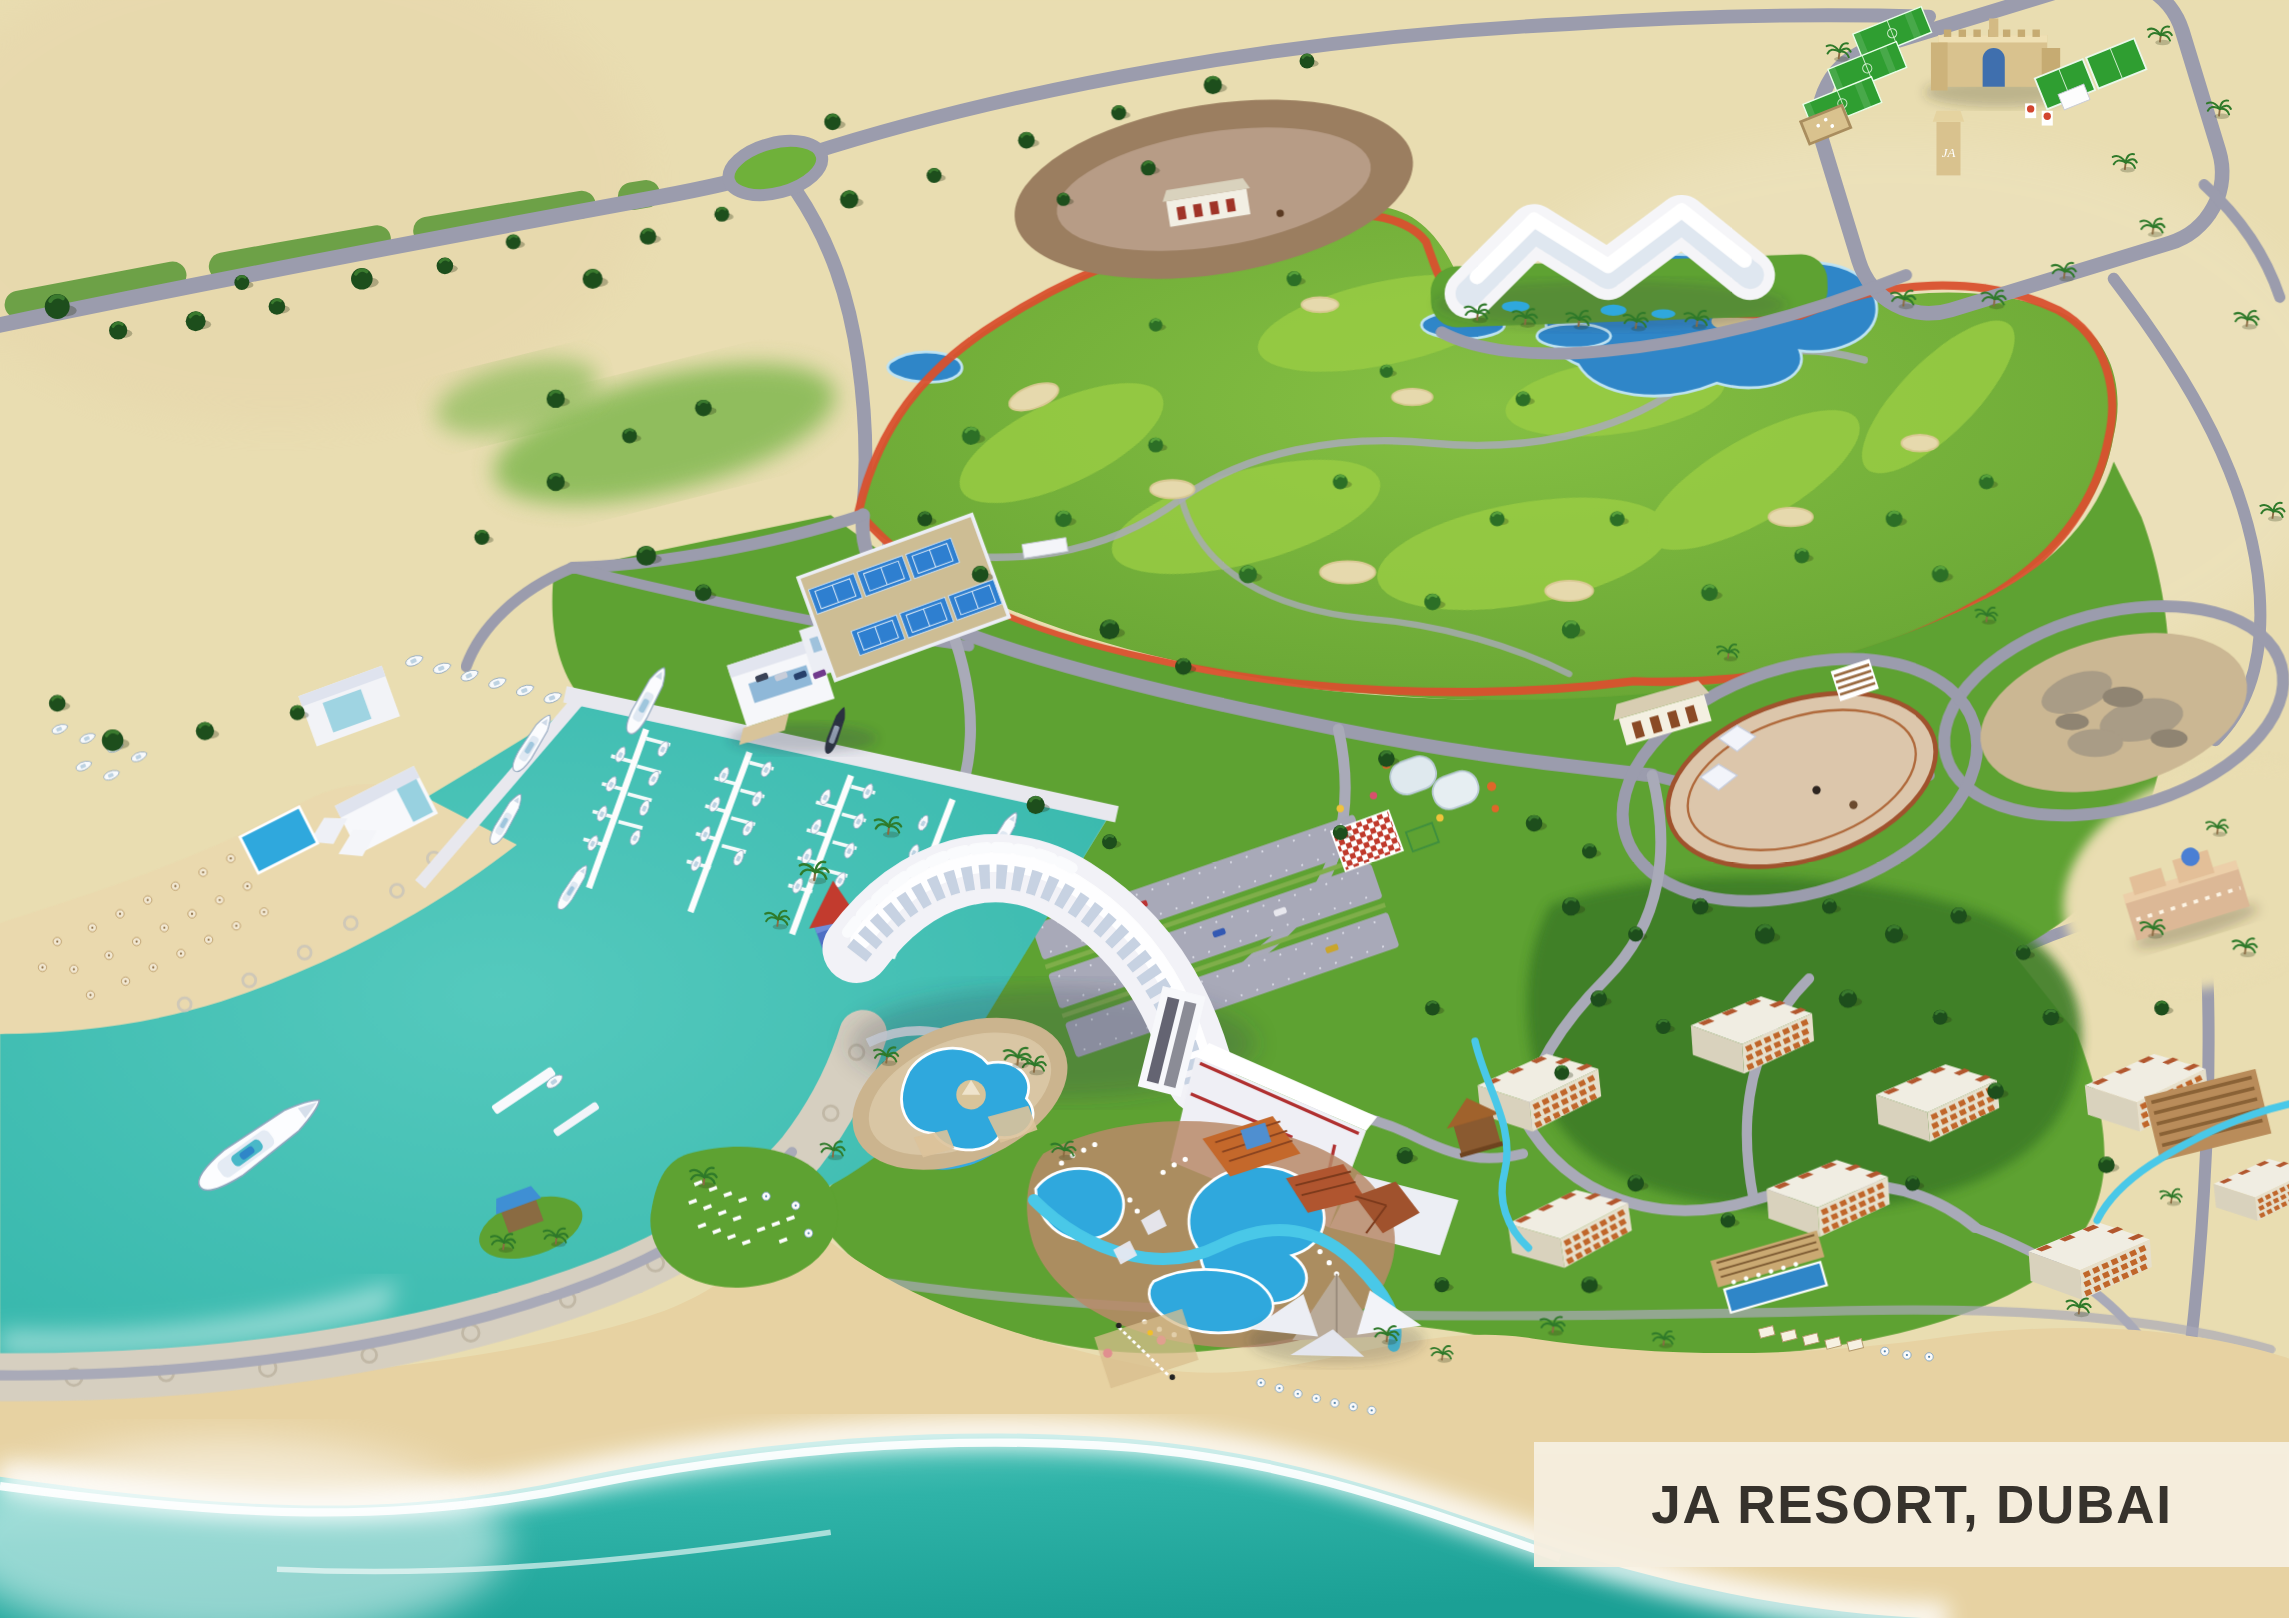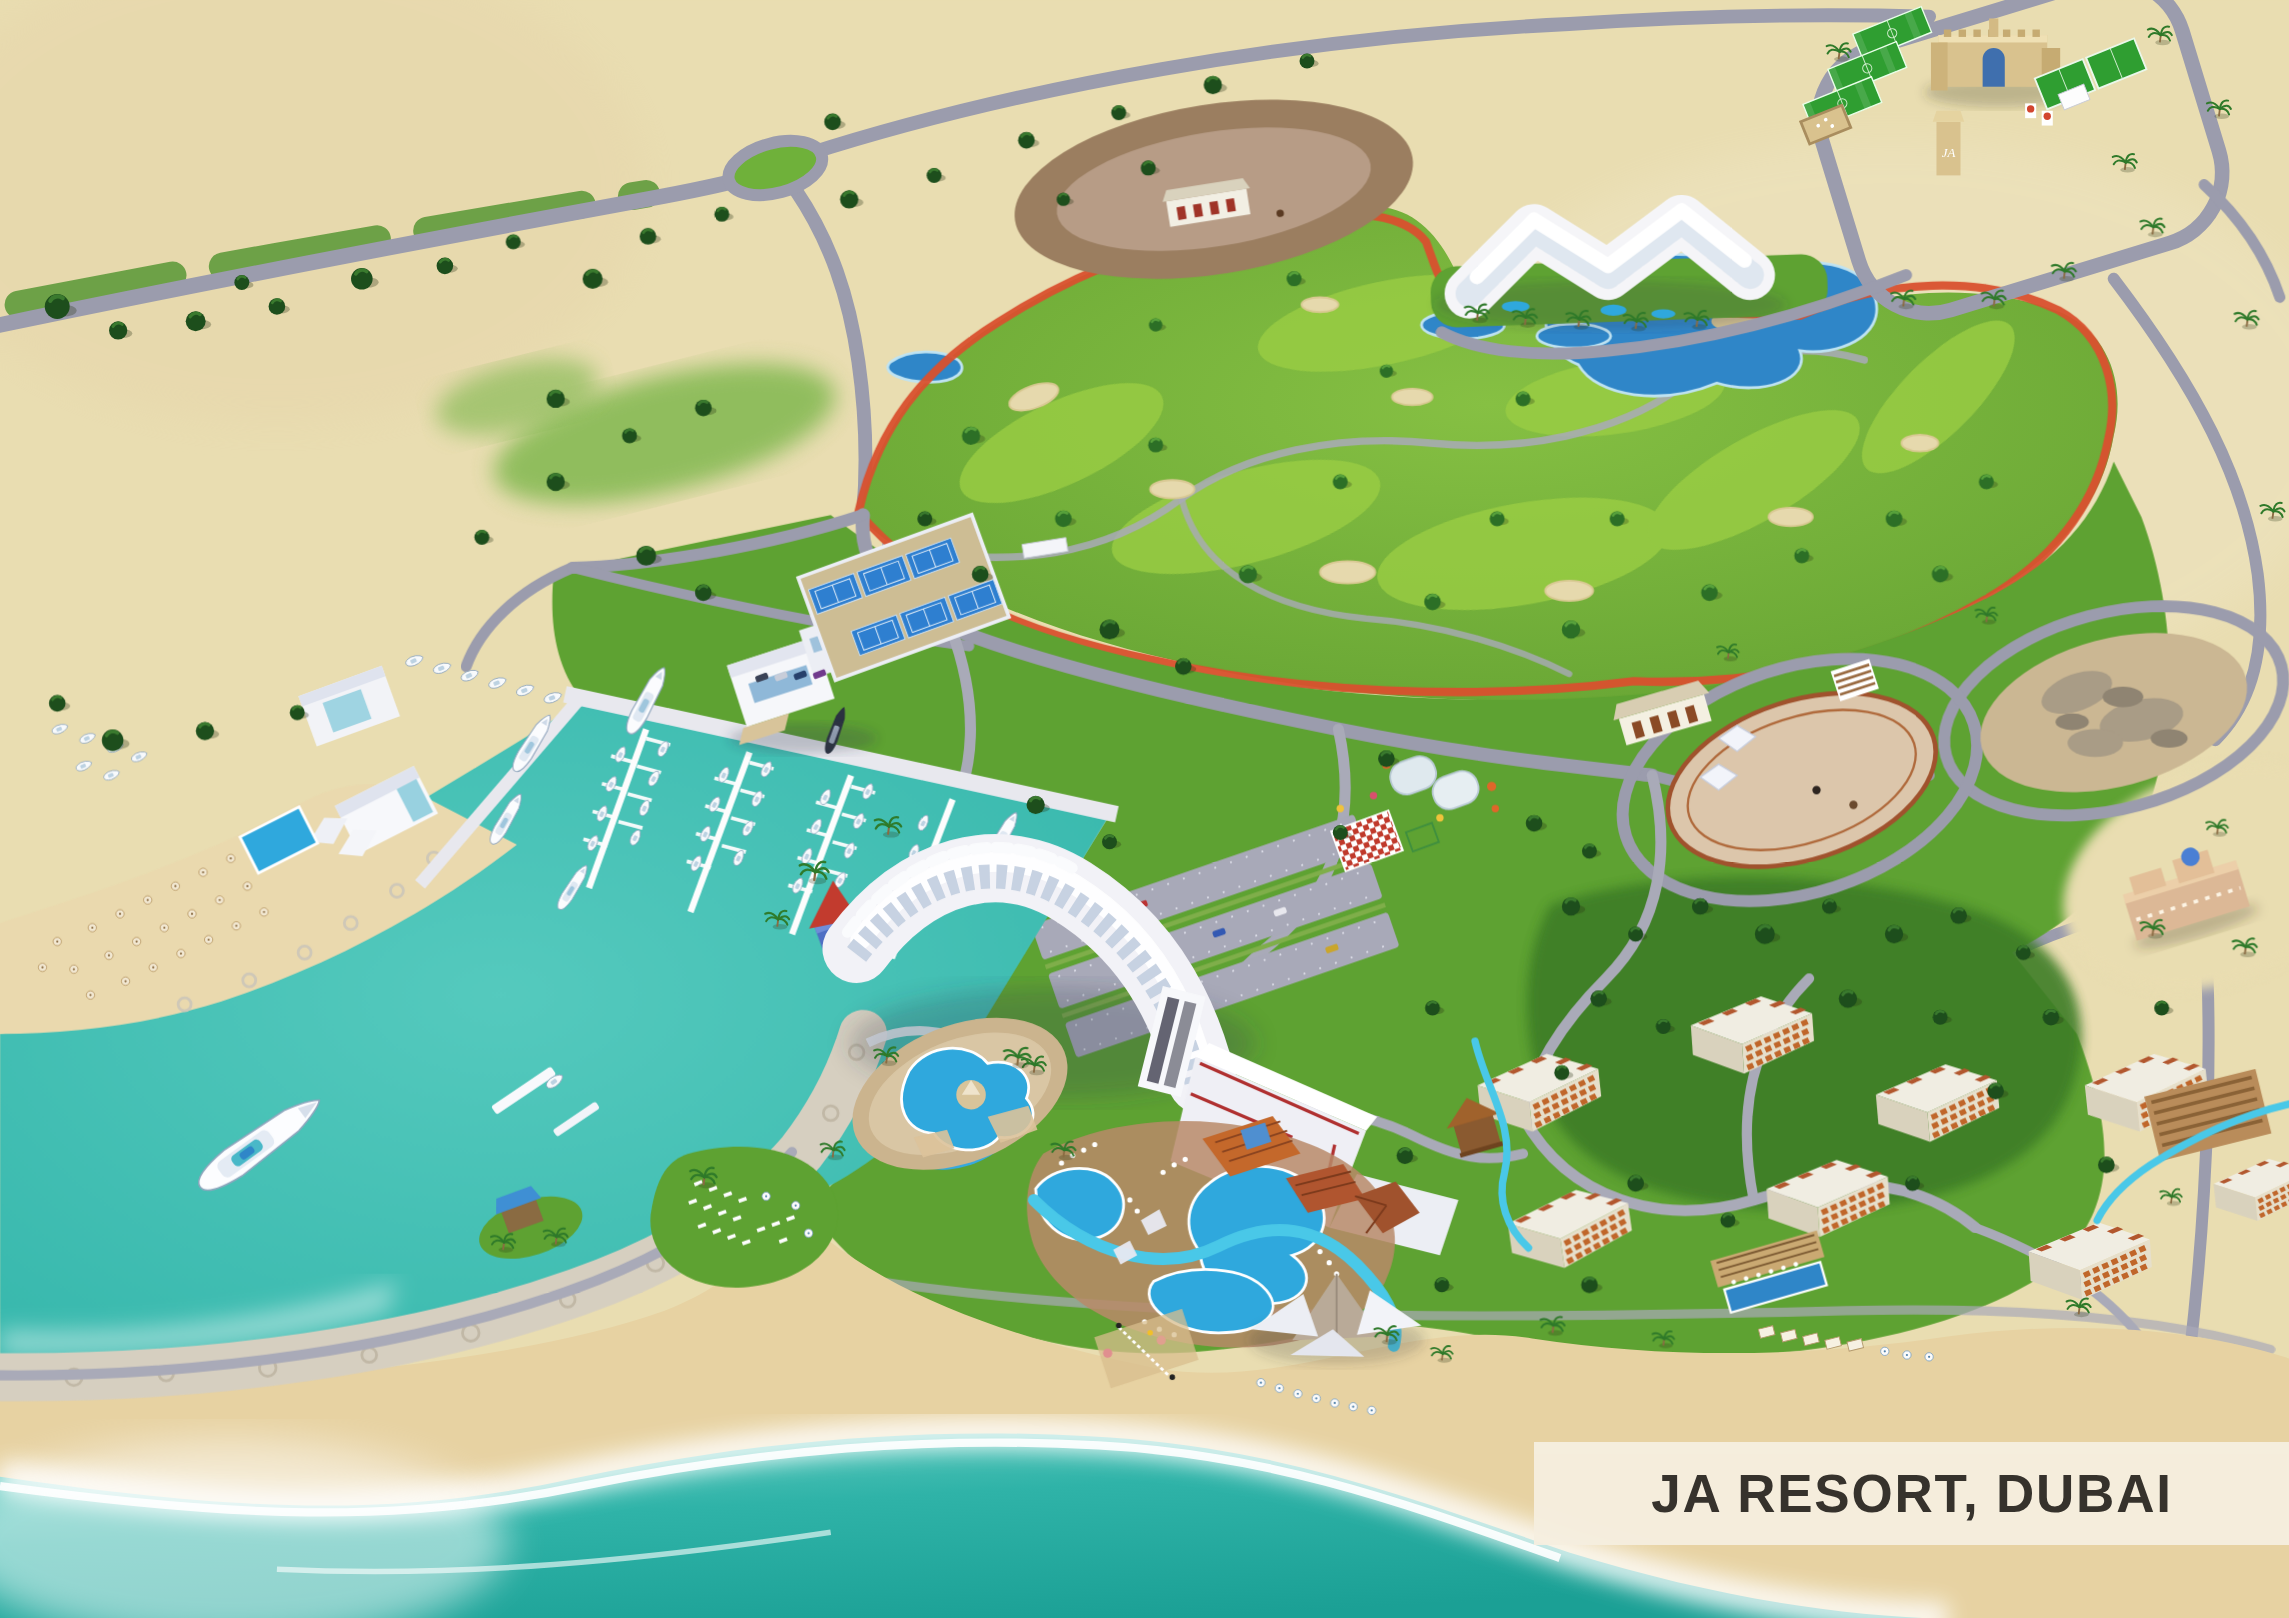--- a/index.html
+++ b/index.html
@@ -11,21 +11,21 @@
   .sand{fill:var(--sand)}
   .beach{fill:var(--beach)}
   .grass{fill:var(--grass)}
   .road{stroke:var(--road);fill:none;stroke-linecap:round;stroke-linejoin:round}
   .pathway{stroke:var(--path);fill:none;stroke-linecap:round;stroke-linejoin:round}
   .track{stroke:var(--track);fill:none;stroke-linejoin:round}
   .pool{fill:var(--pool)}
   .lake{fill:var(--lake);stroke:#bfe3f2;stroke-width:3}
   .orange-roof{fill:var(--roofOrange)}
   .fort{fill:var(--fortTan)}
-  #map-label{position:absolute;left:1534px;top:1442px;right:0;height:103px;
+  #map-label{position:absolute;left:1534px;top:1442px;right:0;height:125px;
     background:var(--labelBg);opacity:.95;display:flex;align-items:center;justify-content:center;
     color:var(--labelText);font-weight:bold;font-size:53px;letter-spacing:1.8px;}
 </style>
 </head>
 <body>
 
 <div id="stage">
 <svg width="2290" height="1619" viewBox="0 0 2481 1754">
 <defs>
   <filter id="b6">

